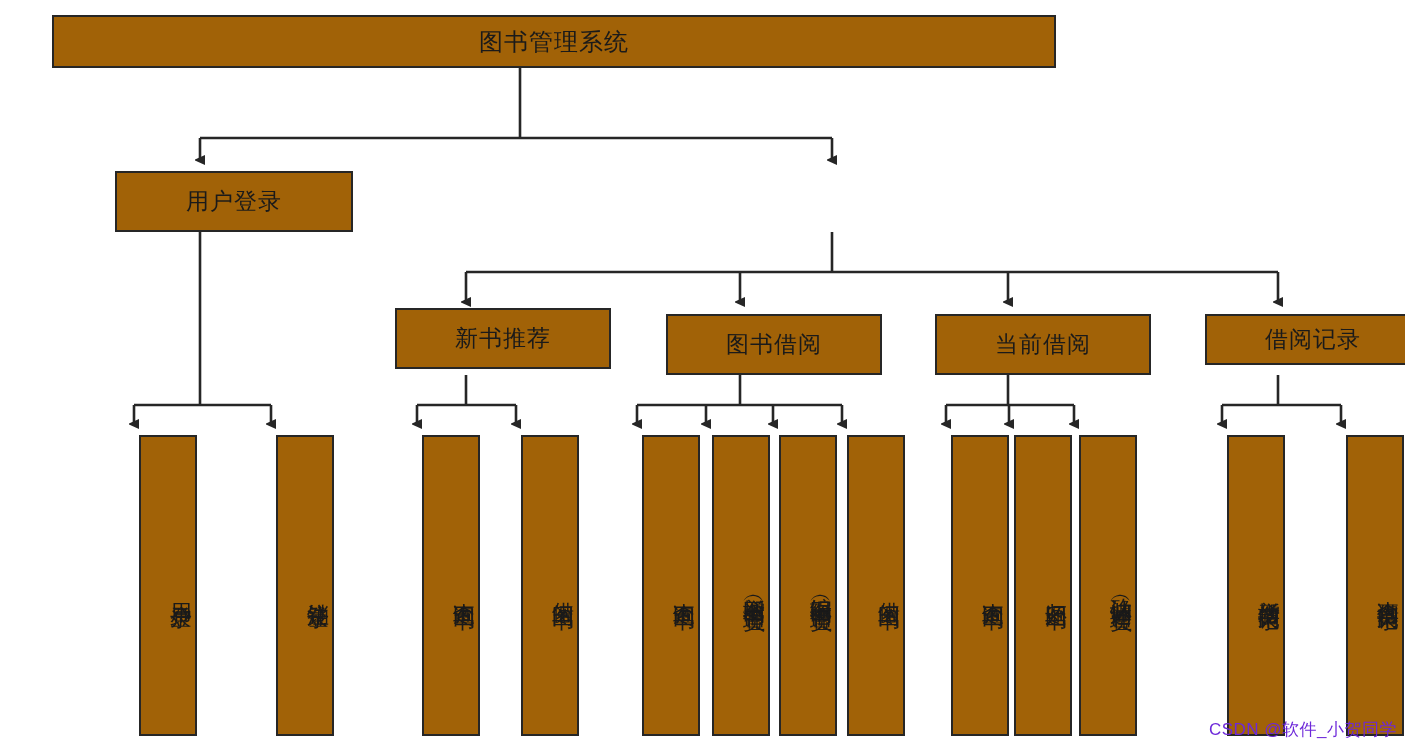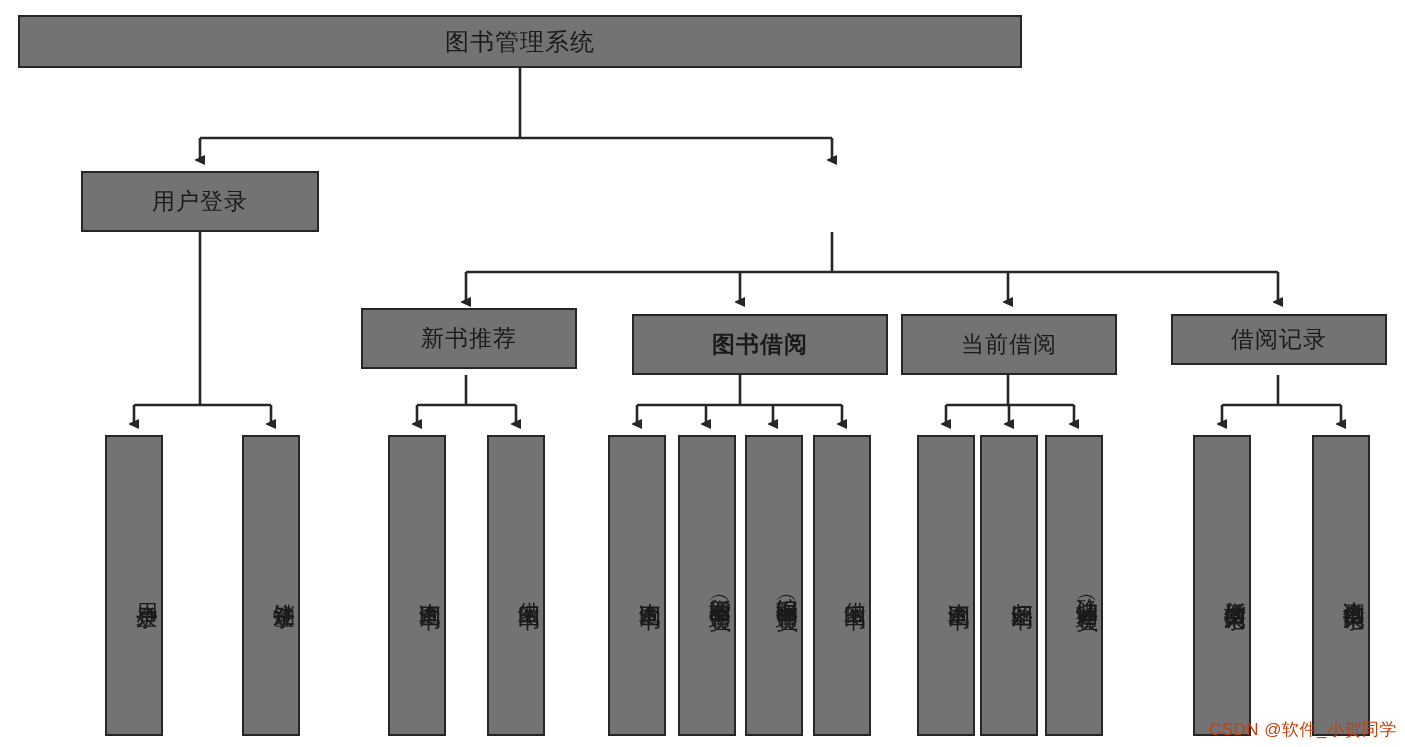--- a/index.html
+++ b/index.html
@@ -22,26 +22,27 @@
     position: absolute;
     left: 0;
     top: 0;
     width: 1405px;
     height: 747px;
   }
   .node {
     position: absolute;
     box-sizing: border-box;
     border: 2.5px solid #262626;
-    background: #737373;
+    background: #a16207;
     display: flex;
     align-items: center;
     justify-content: center;
     text-align: center;
     line-height: 1.25;
+    margin-left: 34px;
   }
   .node.horiz {
     font-size: 23px;
     letter-spacing: 1px;
   }
   .node.vert {
     writing-mode: vertical-rl;
     text-orientation: upright;
     font-size: 22px;
     letter-spacing: 2px;
@@ -55,21 +56,21 @@
     display: block;
   }
   .node.root {
     font-size: 24px;
   }
   #watermark {
     position: absolute;
     right: 8px;
     bottom: 6px;
     font-size: 17px;
-    color: #c2410c;
+    color: #6d28d9;
     letter-spacing: 0.5px;
     white-space: nowrap;
     pointer-events: none;
   }
 </style>
 </head>
 <body>
 
 <div id="canvas">
 
@@ -129,21 +130,21 @@
 
   <div class="node horiz" style="left:81px; top:171px; width:238px; height:61px;">
     <span>用户登录</span>
   </div>
 
 
   <div class="node horiz" style="left:361px; top:308px; width:216px; height:61px;">
     <span>新书推荐</span>
   </div>
 
-  <div class="node horiz" style="left:632px; top:314px; width:256px; height:61px;font-weight:bold;">
+  <div class="node horiz" style="left:632px; top:314px; width:216px; height:61px;">
     <span>图书借阅</span>
   </div>
 
   <div class="node horiz" style="left:901px; top:314px; width:216px; height:61px;">
     <span>当前借阅</span>
   </div>
 
   <div class="node horiz" style="left:1171px; top:314px; width:216px; height:51px;">
     <span>借阅记录</span>
   </div>

